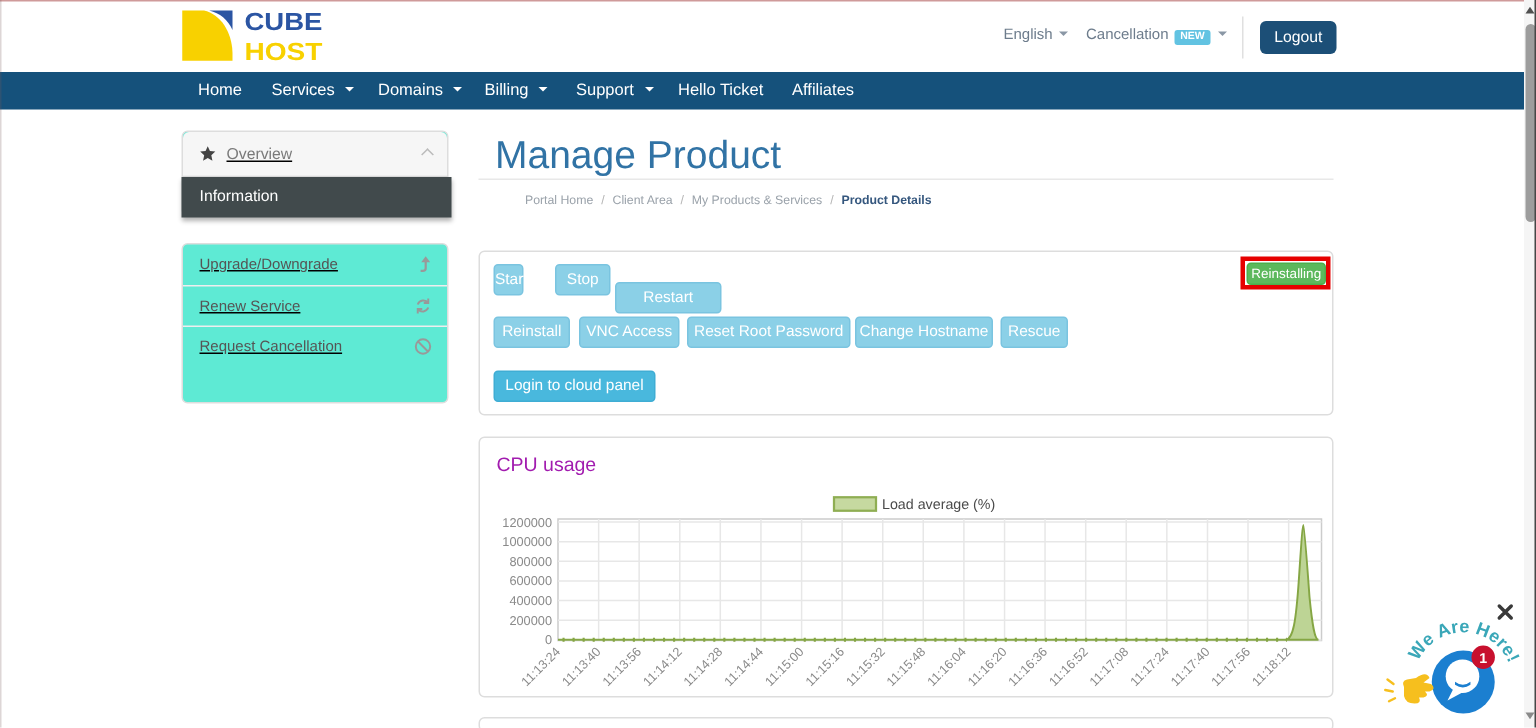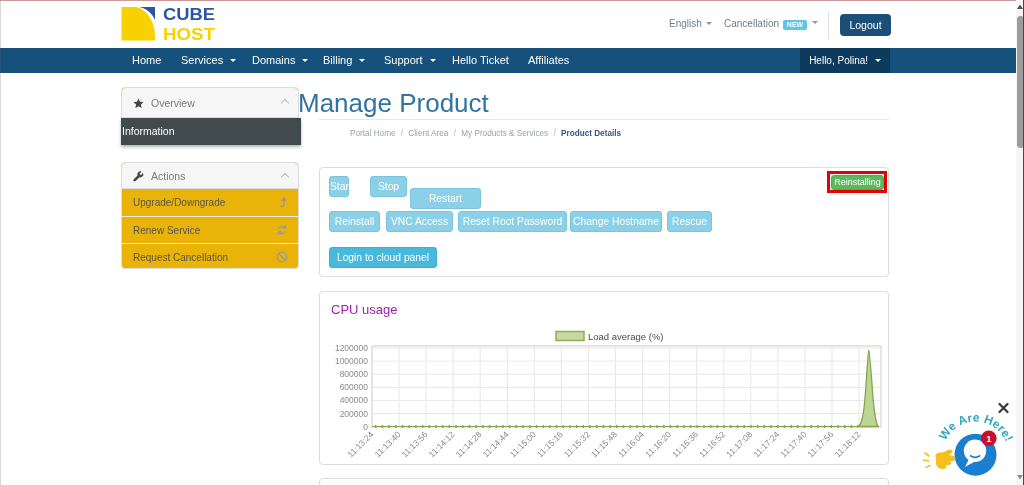--- a/index.html
+++ b/index.html
@@ -4,25 +4,25 @@
 html,body { width:1024px; height:485px; overflow:hidden; font-family:"Liberation Sans",sans-serif; background:#fff; }
 .abs { position:absolute; }
 .topline { left:0; top:0; width:1024px; height:1px; background:#cf9a9a; }
 .navbar { left:0; top:48px; width:1024px; height:25px; background:#15517b; }
 .navitem { position:absolute; top:0; height:25px; line-height:25px; color:#fff; font-size:11px; white-space:nowrap; }
 .caret { display:inline-block; width:0; height:0; border-left:3px solid transparent; border-right:3px solid transparent; border-top:3.5px solid currentColor; vertical-align:middle; margin-left:4px; margin-top:-1px;}
 .hellobox { position:absolute; left:800px; top:0; width:90px; height:25px; background:#0d3b5e; color:#fff; font-size:10px; line-height:25px; text-align:center; }
 .hdr-txt { color:#6d7c8c; font-size:10px; white-space:nowrap; }
 .logout { left:840px; top:14px; width:51px; height:22px; background:#1c4f77; color:#fff; font-size:10.5px; text-align:center; line-height:22px; border-radius:4px; }
 .newbadge { position:absolute; left:783px; top:20px; width:24px; height:10px; background:#62c3e2; color:#fff; font-size:7px; font-weight:bold; border-radius:2px; text-align:center; line-height:10px; }
-.panel { position:absolute; background:#eab308; border:1px solid #ddd; border-radius:4px; }
+.panel { position:absolute; background:#5eead4; border:1px solid #ddd; border-radius:4px;text-decoration:underline; }
 .phead { background:#f6f6f6; border-bottom:1px solid #ddd; border-radius:4px 4px 0 0; color:#7a7a7a; font-size:10.5px; padding-left:11px; position:relative;}
 .pcaret { position:absolute; right:10px; top:11px; width:6px; height:6px; border-left:1.5px solid #bbb; border-top:1.5px solid #bbb; transform:rotate(45deg); }
 .item { position:relative; height:27px; line-height:27px; font-size:10px; color:#555; padding-left:11px; border-top:1px solid #eee; white-space:nowrap; }
-h1 { position:absolute; left:298px; top:88px; font-size:26px; font-weight:normal; color:#3173a5; letter-spacing:0px;}
+h1 { position:absolute; left:330px; top:88px; font-size:26px; font-weight:normal; color:#3173a5; letter-spacing:0px;}
 .hrule { left:319px; top:119px; width:570px; height:1px; background:#e8e8e8; }
 .crumb { left:318px; top:128.5px; font-size:8.2px; color:#9aa2aa; white-space:nowrap;padding-left:32px;}
 .crumb b { color:#35577e; }
 .crumb span.sep { color:#b5b5b5; padding:0 3px; }
 .card { position:absolute; background:#fff; border:1px solid #ddd; border-radius:4px; }
 .btn { position:absolute; background:#8bd0e7; border:1px solid #7ac4e0; color:#fff; font-size:10.3px; text-align:center; border-radius:3px; white-space:nowrap; }
 .greenbtn { position:absolute; left:831px; top:175px; width:53px; height:15px; background:#5cb85c; border:1px solid #4cae4c; border-radius:3px; color:#fff; font-size:9px; text-align:center; line-height:13px; }
 .redbox { position:absolute; left:827px; top:171px; width:60px; height:21.5px; border:3px solid #e60000; }
 .cputitle { left:331px; top:302px; font-size:13px; color:#a21caf; }
 .scrollbar { left:1016px; top:0; width:8px; height:485px; background:#f5f5f5; }
@@ -45,33 +45,29 @@
 <div class="abs logout">Logout</div>
 
 <div class="abs navbar">
   <div class="navitem" style="left:132px">Home</div>
   <div class="navitem" style="left:181px">Services <span class="caret"></span></div>
   <div class="navitem" style="left:252px">Domains <span class="caret"></span></div>
   <div class="navitem" style="left:323px">Billing <span class="caret"></span></div>
   <div class="navitem" style="left:384px">Support <span class="caret"></span></div>
   <div class="navitem" style="left:452px">Hello Ticket</div>
   <div class="navitem" style="left:528px">Affiliates</div>
-  <div class="hellobox">Hello, Polina! <span class="caret"></span></div>
 </div>
 
 <div class="panel" style="left:121px;top:87px;width:178px;height:57px">
   <div class="phead" style="height:30px;line-height:30px"><svg width="11" height="11" viewBox="0 0 12 12" style="vertical-align:-1.5px;margin-right:7px">
         <path d="M6 0.5 L7.6 4 L11.5 4.4 L8.6 7 L9.4 11 L6 9 L2.6 11 L3.4 7 L0.5 4.4 L4.4 4 Z" fill="#444"></path>
       </svg>Overview<span class="pcaret" style="top:12px"></span></div>
-  <div style="position:absolute;left:-1px;top:30px;width:180px;height:26.5px;background:#414a4c;color:#fff;font-size:10.5px;line-height:26.5px;padding-left:1px;box-shadow:0 2px 3px rgba(0,0,0,.3)">Information</div>
+  <div style="position:absolute;left:-1px;top:30px;width:180px;height:26.5px;background:#414a4c;color:#fff;font-size:10.5px;line-height:26.5px;padding-left:12px;box-shadow:0 2px 3px rgba(0,0,0,.3)">Information</div>
 </div>
 <div class="panel" style="left:121px;top:162px;width:178px;height:107px">
-  <div class="phead" style="height:26px;line-height:26px"><svg width="11" height="11" viewBox="0 0 12 12" style="vertical-align:-1.5px;margin-right:7px">
-        <path d="M10.8 2.2 L8.5 4.5 L7 3 L9.3 0.7 A3.2 3.2 0 0 0 5 4.8 L0.8 9 A1.4 1.4 0 0 0 2.8 11 L7 6.8 A3.2 3.2 0 0 0 10.8 2.2 Z" fill="#444"></path>
-      </svg>Actions<span class="pcaret"></span></div>
   <div class="item" style="border-top:none;height:27px;line-height:27px">Upgrade/Downgrade
     <svg width="11" height="12" viewBox="0 0 11 12" style="position:absolute;right:10px;top:7px">
         <path d="M6.8 4.6 L6.8 8.8 Q6.8 10.6 4.8 10.6 L3.4 10.6" stroke="#999" stroke-width="1.5" fill="none"></path>
         <path d="M6.8 0.8 L9.8 4.8 L3.8 4.8 Z" fill="#999"></path>
       </svg></div>
   <div class="item" style="height:27px;line-height:27px">Renew Service
     <svg width="12" height="12" viewBox="0 0 12 12" style="position:absolute;right:10px;top:7px">
         <path d="M2.5 5 A 4 4 0 0 1 9.5 4 M9.5 1 L9.5 4 L6.5 4 M9.5 7 A 4 4 0 0 1 2.5 8 M2.5 11 L2.5 8 L5.5 8" stroke="#999" stroke-width="1.3" fill="none"></path>
       </svg></div>
   <div class="item" style="height:27px;line-height:27px">Request Cancellation

